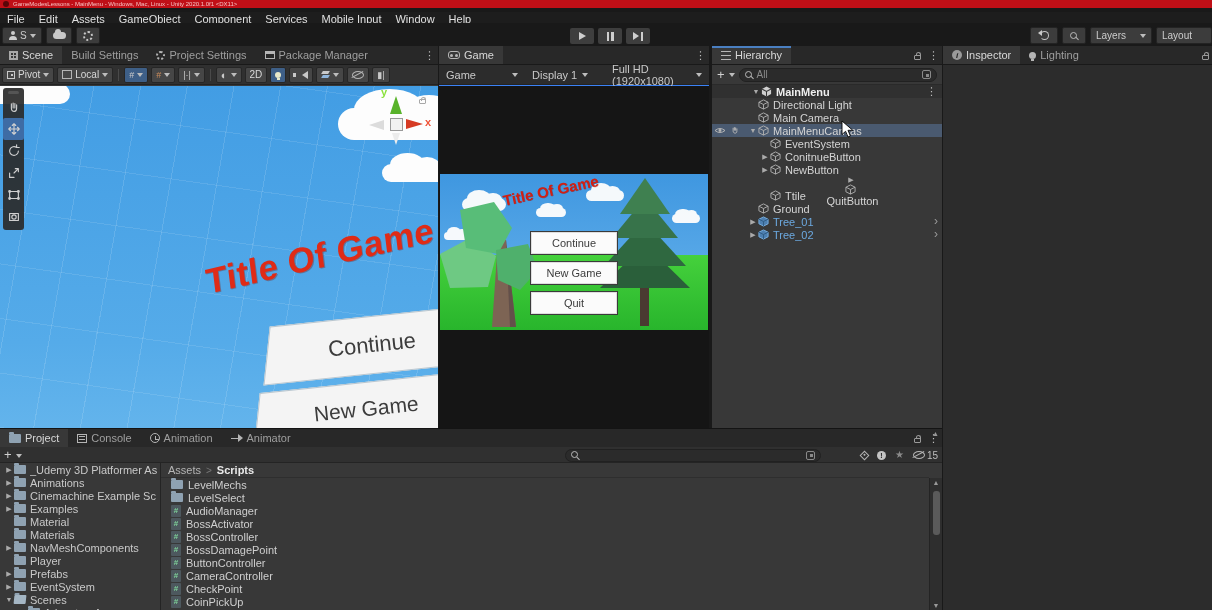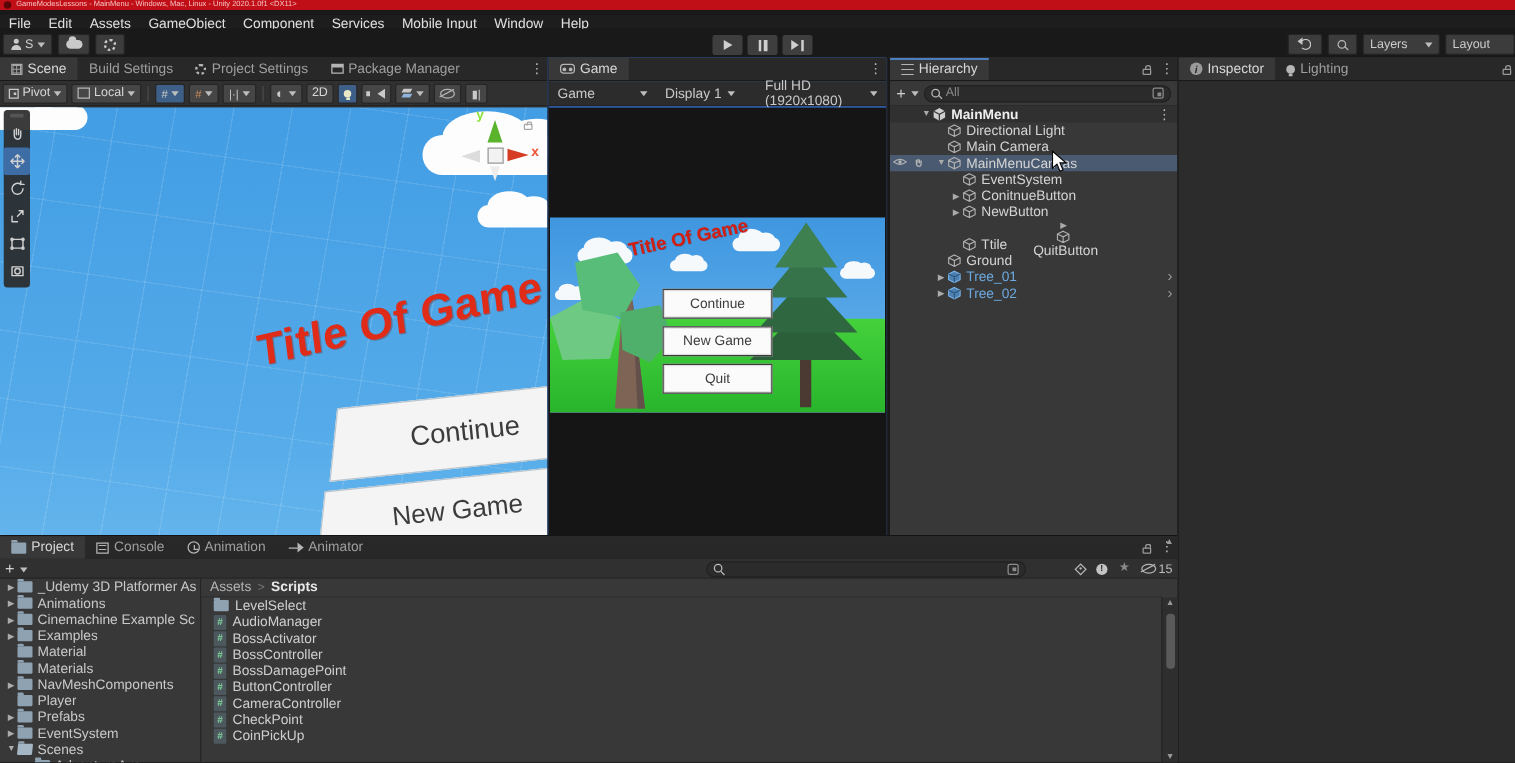--- a/index.html
+++ b/index.html
@@ -493,21 +493,21 @@
       <div id="hier-search-row">
         <span class="plus">+</span>
         <span class="caret"></span>
         <div class="searchpill">
           <span class="icon-mag"></span>
           <span>All</span>
           <span class="pill-end"></span>
         </div>
       </div>
       <div id="hier-tree">
-          <div class="hrow bold sceneheader" style="padding-left: 24px;">
+          <div class="hrow bold sceneheader" style="padding-left: 39px;">
     <span class="expander">▼</span>
     <span class="hicon">
               <svg width="11" height="11" viewBox="0 0 12 12">
                 <path d="M6 0.5 L11 3.3 V8.7 L6 11.5 L1 8.7 V3.3 Z" fill="#cfcfcf"></path>
                 <path d="M1 3.3 L6 6 L11 3.3 M6 6 V11.5" fill="none" stroke="#383838" stroke-width="1.1"></path>
               </svg>
             </span>
     <span class="hlabel">MainMenu</span>
     <span class="hend">⋮</span>
   </div>
@@ -759,20 +759,24 @@
     <span id="folders-thumb"></span>
     <div id="proj-divider"></div>
     <div id="proj-breadcrumb">
       <span>Assets</span>
       <span class="bc-sep">&gt;</span>
       <span class="bc-current">Scripts</span>
     </div>
     <div id="proj-files">
         <div class="filerow">
     <span class="icon-folder"></span>
+    <span class="flabel">LevelMechs</span>
+  </div>
+        <div class="filerow">
+    <span class="icon-folder"></span>
     <span class="flabel">LevelSelect</span>
   </div>
         <div class="filerow">
     <span class="icon-script">#</span>
     <span class="flabel">AudioManager</span>
   </div>
         <div class="filerow">
     <span class="icon-script">#</span>
     <span class="flabel">BossActivator</span>
   </div>

